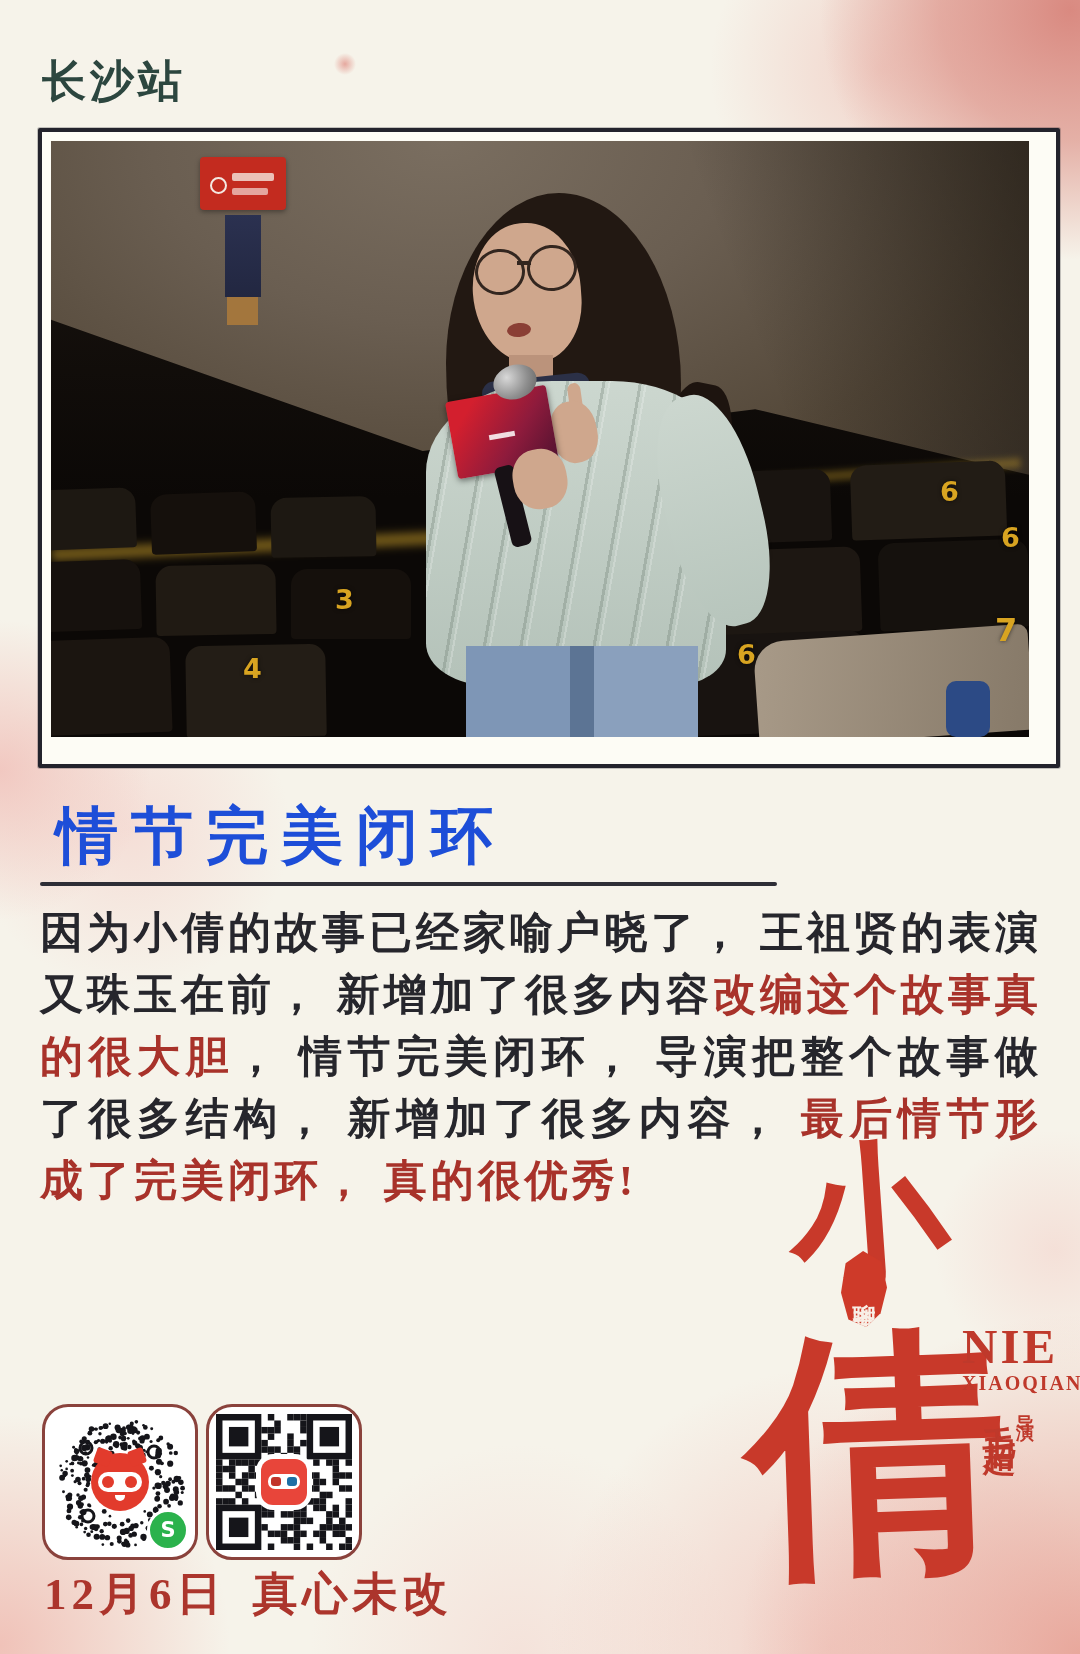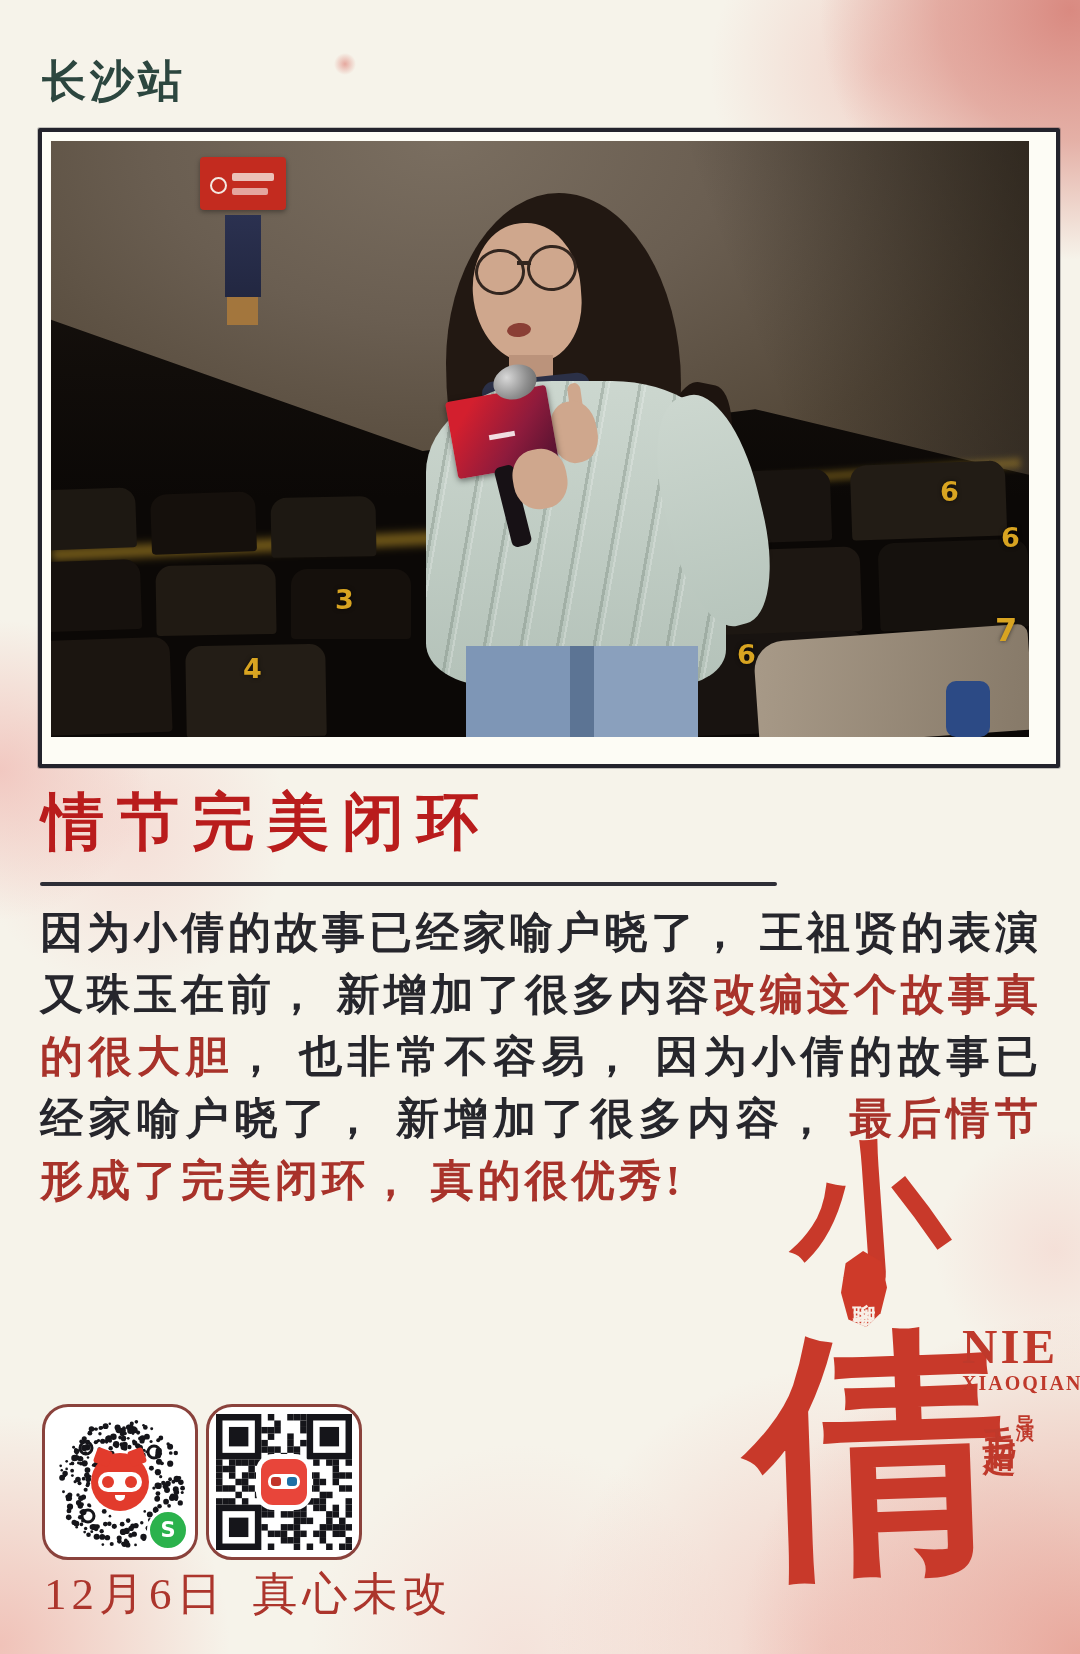--- a/index.html
+++ b/index.html
@@ -45,21 +45,21 @@
     border-radius:4px;box-shadow:0 2px 5px rgba(0,0,0,.35);}
   .exit-dot{position:absolute;left:10px;top:20px;width:13px;height:13px;border:2px solid #f4e8e2;border-radius:50%;}
   .exit-t1{position:absolute;left:32px;top:16px;width:42px;height:8px;background:#f2dcd4;border-radius:2px;opacity:.85;}
   .exit-t2{position:absolute;left:32px;top:31px;width:36px;height:7px;background:#f2dcd4;border-radius:2px;opacity:.7;}
   .banner{position:absolute;left:174px;top:74px;width:36px;height:82px;background:linear-gradient(#2b3150,#222741);}
   .banner-gold{position:absolute;left:176px;top:156px;width:31px;height:28px;background:#a3763d;}
   
   .speaker{position:absolute;left:360px;top:40px;width:400px;height:556px;}
   .sp{position:absolute;}
   
-  .headline{left:40px;top:778px;margin:2px;font-size:62px;font-weight:900;color:#b91c1c;letter-spacing:13px;}
+  .headline{left:40px;top:778px;margin:16px;font-size:62px;font-weight:900;color:#1d4ed8;letter-spacing:13px;}
   .rule{left:40px;top:882px;width:737px;height:4px;background:#2e2e36;border-radius:2px;}
   .quote{left:40px;top:902px;width:1002px;margin:0;font-size:43px;line-height:62px;color:#26262c;
     letter-spacing:4px;text-align:justify;font-weight:600;}
   .quote .em{color:#a8322a;}
   
   .calli{color:#c8392a;}
   .char-xiao{left:790px;top:1140px;font-size:158px;line-height:1;font-weight:900;transform:rotate(-4deg);}
   .char-qian{left:748px;top:1308px;font-size:258px;line-height:1.15;font-weight:900;transform:rotate(-2deg);}
   .liaozhai{left:841px;top:1251px;width:46px;height:76px;background:#ce3a29;
     clip-path:polygon(48% 0,88% 14%,100% 48%,86% 82%,55% 100%,16% 90%,0 55%,10% 16%);
@@ -81,21 +81,21 @@
   .cat-eye{position:absolute;top:23px;width:12px;height:12px;background:#e23b2c;border-radius:50%;}
   .cat-mouth{position:absolute;left:24px;top:42px;width:10px;height:6px;background:#fff;border-radius:0 0 6px 6px;}
   .mini-badge{position:absolute;right:6px;bottom:6px;width:36px;height:36px;border-radius:50%;
     background:#2bb24c;border:3px solid #fff;color:#fff;font-weight:700;font-size:21px;
     display:flex;align-items:center;justify-content:center;font-family:"DejaVu Sans",sans-serif;}
   .tpp-logo{position:absolute;left:50%;top:50%;width:46px;height:46px;margin:-23px 0 0 -23px;
     background:#e8453a;border-radius:12px;box-shadow:0 0 0 5px #fff;}
   .tpp-glasses{position:absolute;left:7px;top:15px;width:32px;height:15px;background:#fff;border-radius:7px;}
   .tpp-lens{position:absolute;top:3px;width:10px;height:9px;border-radius:3px;}
   
-  .footer-line{left:44px;top:1564px;font-size:45px;font-weight:400;color:#ac352c;letter-spacing:5px;}
+  .footer-line{left:44px;top:1564px;font-size:45px;font-weight:700;color:#ac352c;letter-spacing:5px;}
   .footer-line .slogan{margin-left:26px;}
 </style>
 </head>
 <body>
 
 <div>
 
   <div class="abs station">长沙站</div>
 
   <div class="abs photo-frame">
@@ -158,21 +158,21 @@
         <div class="sp" style="left:92px;top:284px;width:20px;height:82px;background:#171115;border-radius:6px;transform:rotate(-14deg);"></div>
         <div class="sp" style="left:102px;top:268px;width:54px;height:60px;background:#cfa78d;border-radius:45%;transform:rotate(-10deg);"></div>
         <div class="sp" style="left:55px;top:465px;width:232px;height:91px;background:linear-gradient(90deg,#7e96b6 45%,#5c7494 45% 55%,#8aa0bd 55%);"></div>
       </div>
     </div>
   </div>
 
   <h1 class="abs headline">情节完美闭环</h1>
   <div class="abs rule"></div>
 
-  <p class="abs quote"><span>因为小倩的故事已经家喻户晓了， 王祖贤的表演又珠玉在前， 新增加了很多内容</span><span class="em">改编这个故事真的很大胆</span><span>， 也非常不容易， 因为小倩的故事已经家喻户晓了， 新增加了很多内容， </span><span class="em">最后情节形成了完美闭环， 真的很优秀!</span></p>
+  <p class="abs quote"><span>因为小倩的故事已经家喻户晓了， 王祖贤的表演又珠玉在前， 新增加了很多内容</span><span class="em">改编这个故事真的很大胆</span><span>， 情节完美闭环， 导演把整个故事做了很多结构， 新增加了很多内容， </span><span class="em">最后情节形成了完美闭环， 真的很优秀!</span></p>
 
   <div>
     <div class="abs calli char-xiao">小</div>
     <div class="abs calli char-qian">倩</div>
     <div class="abs liaozhai">
         <span>聊斋</span>
       </div>
     <div class="abs nie">NIE</div>
     <div class="abs xiaoqian">XIAOQIAN</div>
     <div class="abs director-name">毛启超</div>

